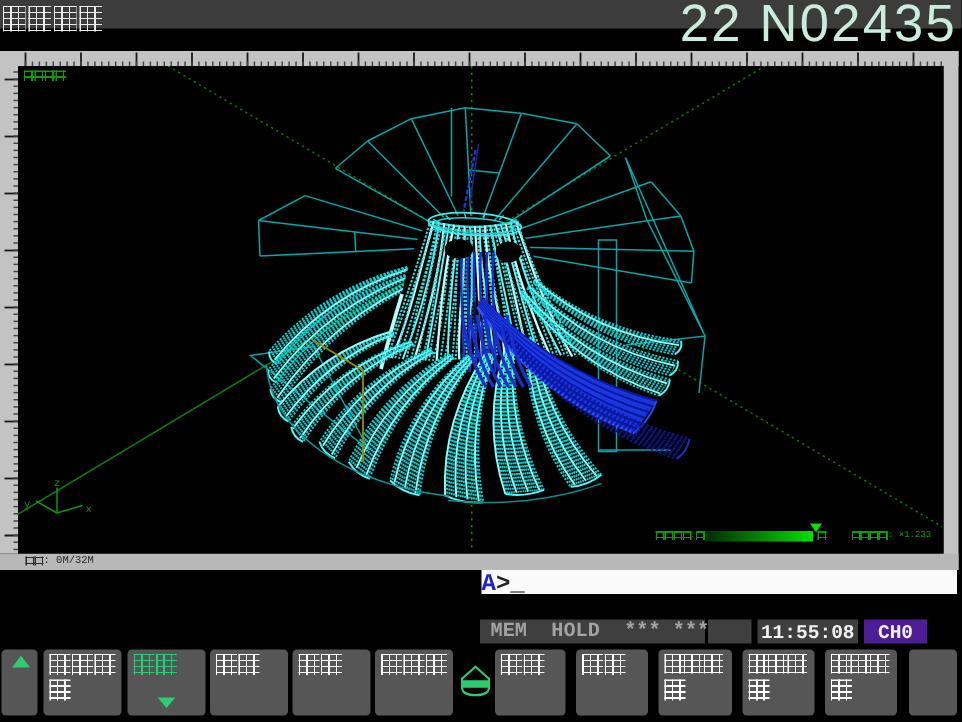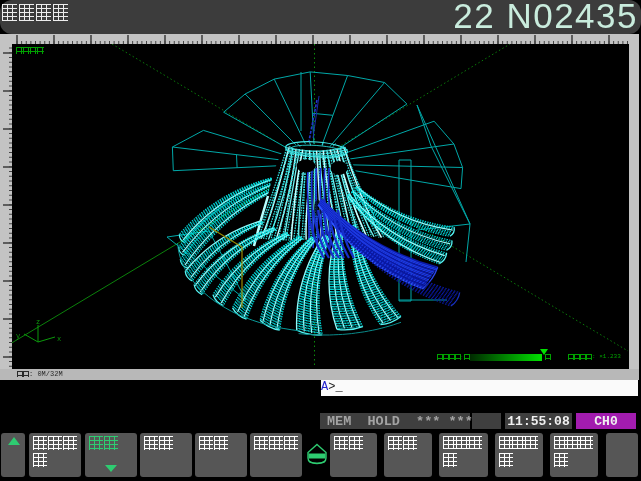--- a/index.html
+++ b/index.html
@@ -7,21 +7,21 @@
 .tt { display:inline-block; vertical-align:top; line-height:1; }
 .cj { display:inline-block; vertical-align:top;
   background: repeating-linear-gradient(to bottom, var(--c) 0 1px, transparent 1px 4px),
               repeating-linear-gradient(to right, var(--c) 0 1px, transparent 1px 5px);
 }
 .btn { position:absolute; top:433px; height:44px; background:#565656; border-radius:3px; color:#fff;
   font-size:14px; padding:3px 0 0 4px; line-height:17px; }
 </style></head>
 <body>
 <div id="scr">
-  <div class="abs" style="left:0;top:0;width:641px;height:34px;background:#3c3c3c;border-radius:12px;">
+  <div class="abs" style="left:0;top:0;width:641px;height:19px;background:#3c3c3c;">
     <div class="abs" style="left:2px;top:4px;"><i class="cj" style="width:15px;height:17px;--c:#ededed;margin-right:2px"></i><i class="cj" style="width:15px;height:17px;--c:#ededed;margin-right:2px"></i><i class="cj" style="width:15px;height:17px;--c:#ededed;margin-right:2px"></i><i class="cj" style="width:15px;height:17px;--c:#ededed;margin-right:2px"></i></div>
     <div class="abs" style="right:3px;top:-4px;font-size:35px;letter-spacing:1.5px;color:#c9ecdd;">22&nbsp;N02435</div>
   </div>
   <div class="abs" style="left:0;top:34px;width:639px;height:10px;background:#c3c3c3;"></div>
   <div class="abs" style="left:0;top:44px;width:12px;height:325px;background:#c3c3c3;"></div>
   <div class="abs" style="left:629px;top:34px;width:10px;height:346px;background:#c3c3c3;"></div>
   <div class="abs" style="left:0;top:369px;width:639px;height:11px;background:#b8b8b8;"></div>
   <svg class="abs" style="left:0;top:0" width="641" height="481">
       <line x1="17.0" y1="35" x2="17.0" y2="44" stroke="#1a1a1a" stroke-width="1.2"></line>
 <line x1="54.0" y1="35" x2="54.0" y2="44" stroke="#1a1a1a" stroke-width="1.2"></line>
@@ -583,27 +583,27 @@
 <path d="M197.0,183.0 L230.0,203.0 L230.0,264.0" fill="none" stroke="#9a8a00" stroke-width="1.2"></path>
       </svg>
     <div class="abs" style="left:4px;top:3px;"><i class="cj" style="width:7px;height:7px;--c:#00a000;margin-right:0px"></i><i class="cj" style="width:7px;height:7px;--c:#00a000;margin-right:0px"></i><i class="cj" style="width:7px;height:7px;--c:#00a000;margin-right:0px"></i><i class="cj" style="width:7px;height:7px;--c:#00a000;margin-right:0px"></i></div>
     <div class="abs" style="left:425px;top:310px;height:8px;"><i class="cj" style="width:6px;height:6px;--c:#00a000;margin-right:0px"></i><i class="cj" style="width:6px;height:6px;--c:#00a000;margin-right:0px"></i><i class="cj" style="width:6px;height:6px;--c:#00a000;margin-right:0px"></i><i class="cj" style="width:6px;height:6px;--c:#00a000;margin-right:0px"></i><span class="tt" style="color:#00a000;font-size:6px;">:&nbsp;</span><i class="cj" style="width:6px;height:6px;--c:#00a000;margin-right:0px"></i></div>
     <div class="abs" style="left:458px;top:310px;width:72px;height:7px;background:linear-gradient(to right,#002a00,#00e000);"></div>
     <div class="abs" style="left:528px;top:305px;width:0;height:0;border-left:4px solid transparent;border-right:4px solid transparent;border-top:6px solid #00e000;"></div>
     <div class="abs" style="left:533px;top:310px;"><i class="cj" style="width:6px;height:6px;--c:#00a000;margin-right:0px"></i></div>
     <div class="abs" style="left:556px;top:310px;"><i class="cj" style="width:6px;height:6px;--c:#00a000;margin-right:0px"></i><i class="cj" style="width:6px;height:6px;--c:#00a000;margin-right:0px"></i><i class="cj" style="width:6px;height:6px;--c:#00a000;margin-right:0px"></i><i class="cj" style="width:6px;height:6px;--c:#00a000;margin-right:0px"></i><span class="tt" style="color:#00a000;font-size:6px;font-family:'Liberation Mono',monospace;">:&nbsp;×1.233</span></div>
   </div>
   <div class="abs" style="left:17px;top:371px;height:7px;"><i class="cj" style="width:6px;height:6px;--c:#2a2a2a;margin-right:0px"></i><i class="cj" style="width:6px;height:6px;--c:#2a2a2a;margin-right:0px"></i><span class="tt" style="color:#2a2a2a;font-size:7px;font-family:'Liberation Mono',monospace;">:&nbsp;0M/32M</span></div>
-  <div class="abs" style="left:321px;top:380px;width:317px;height:16px;background:#fafafa;font-family:'Liberation Mono',monospace;font-size:12px;font-weight:normal;">
+  <div class="abs" style="left:321px;top:380px;width:317px;height:16px;background:#fafafa;font-family:'Liberation Mono',monospace;font-size:16px;font-weight:bold;">
     <span style="color:#2222cc;">A</span><span style="color:#222;">&gt;_</span>
   </div>
   <div class="abs" style="left:320px;top:413px;width:150px;height:16px;background:#3f3f3f;color:#a3a3a3;font-family:'Liberation Mono',monospace;font-size:13.5px;font-weight:bold;padding:1px 0 0 7px;white-space:pre;">MEM  HOLD  *** ***</div>
   <div class="abs" style="left:472px;top:413px;width:29px;height:16px;background:#3f3f3f;"></div>
   <div class="abs" style="left:505px;top:413px;width:67px;height:16px;background:#3f3f3f;color:#f0f0f0;font-family:'Liberation Mono',monospace;font-size:13px;font-weight:bold;text-align:center;padding-top:1px;">11:55:08</div>
-  <div class="abs" style="left:576px;top:413px;width:60px;height:16px;background:#a21caf;color:#f0f0f0;font-family:'Liberation Mono',monospace;font-size:13px;font-weight:bold;text-align:center;padding-top:1px;">CH0</div>
+  <div class="abs" style="left:576px;top:413px;width:42px;height:16px;background:#4c1d95;color:#f0f0f0;font-family:'Liberation Mono',monospace;font-size:13px;font-weight:bold;text-align:center;padding-top:1px;">CH0</div>
   <div class="btn" style="left:1px;width:24px;">
       <div style="margin:1px 0 0 3px;width:0;height:0;border-left:6px solid transparent;border-right:6px solid transparent;border-bottom:8px solid #2ecc71;"></div>
     </div>
   <div class="btn" style="left:29px;width:52px;"><i class="cj" style="width:14px;height:14px;--c:#ffffff;margin-right:1px"></i><i class="cj" style="width:14px;height:14px;--c:#ffffff;margin-right:1px"></i><i class="cj" style="width:14px;height:14px;--c:#ffffff;margin-right:1px"></i><br><i class="cj" style="width:14px;height:14px;--c:#ffffff;margin-right:1px"></i></div>
   <div class="btn" style="left:85px;width:52px;"><i class="cj" style="width:14px;height:14px;--c:#2ecc71;margin-right:1px"></i><i class="cj" style="width:14px;height:14px;--c:#2ecc71;margin-right:1px"></i><div class="abs" style="left:20px;top:32px;width:0;height:0;border-left:6px solid transparent;border-right:6px solid transparent;border-top:7px solid #2ecc71;"></div></div>
   <div class="btn" style="left:140px;width:52px;"><i class="cj" style="width:14px;height:14px;--c:#ffffff;margin-right:1px"></i><i class="cj" style="width:14px;height:14px;--c:#ffffff;margin-right:1px"></i></div>
   <div class="btn" style="left:195px;width:52px;"><i class="cj" style="width:14px;height:14px;--c:#ffffff;margin-right:1px"></i><i class="cj" style="width:14px;height:14px;--c:#ffffff;margin-right:1px"></i></div>
   <div class="btn" style="left:250px;width:52px;"><i class="cj" style="width:14px;height:14px;--c:#ffffff;margin-right:1px"></i><i class="cj" style="width:14px;height:14px;--c:#ffffff;margin-right:1px"></i><i class="cj" style="width:14px;height:14px;--c:#ffffff;margin-right:1px"></i></div>
   <svg class="abs" style="left:306px;top:443px;" width="23" height="25">
     <path d="M11,1.5 L20,9.5 L20,15 Q20,20.5 11,20.5 Q2,20.5 2,15 L2,9.5 Z" fill="none" stroke="#2ecc71" stroke-width="1.4"></path>

